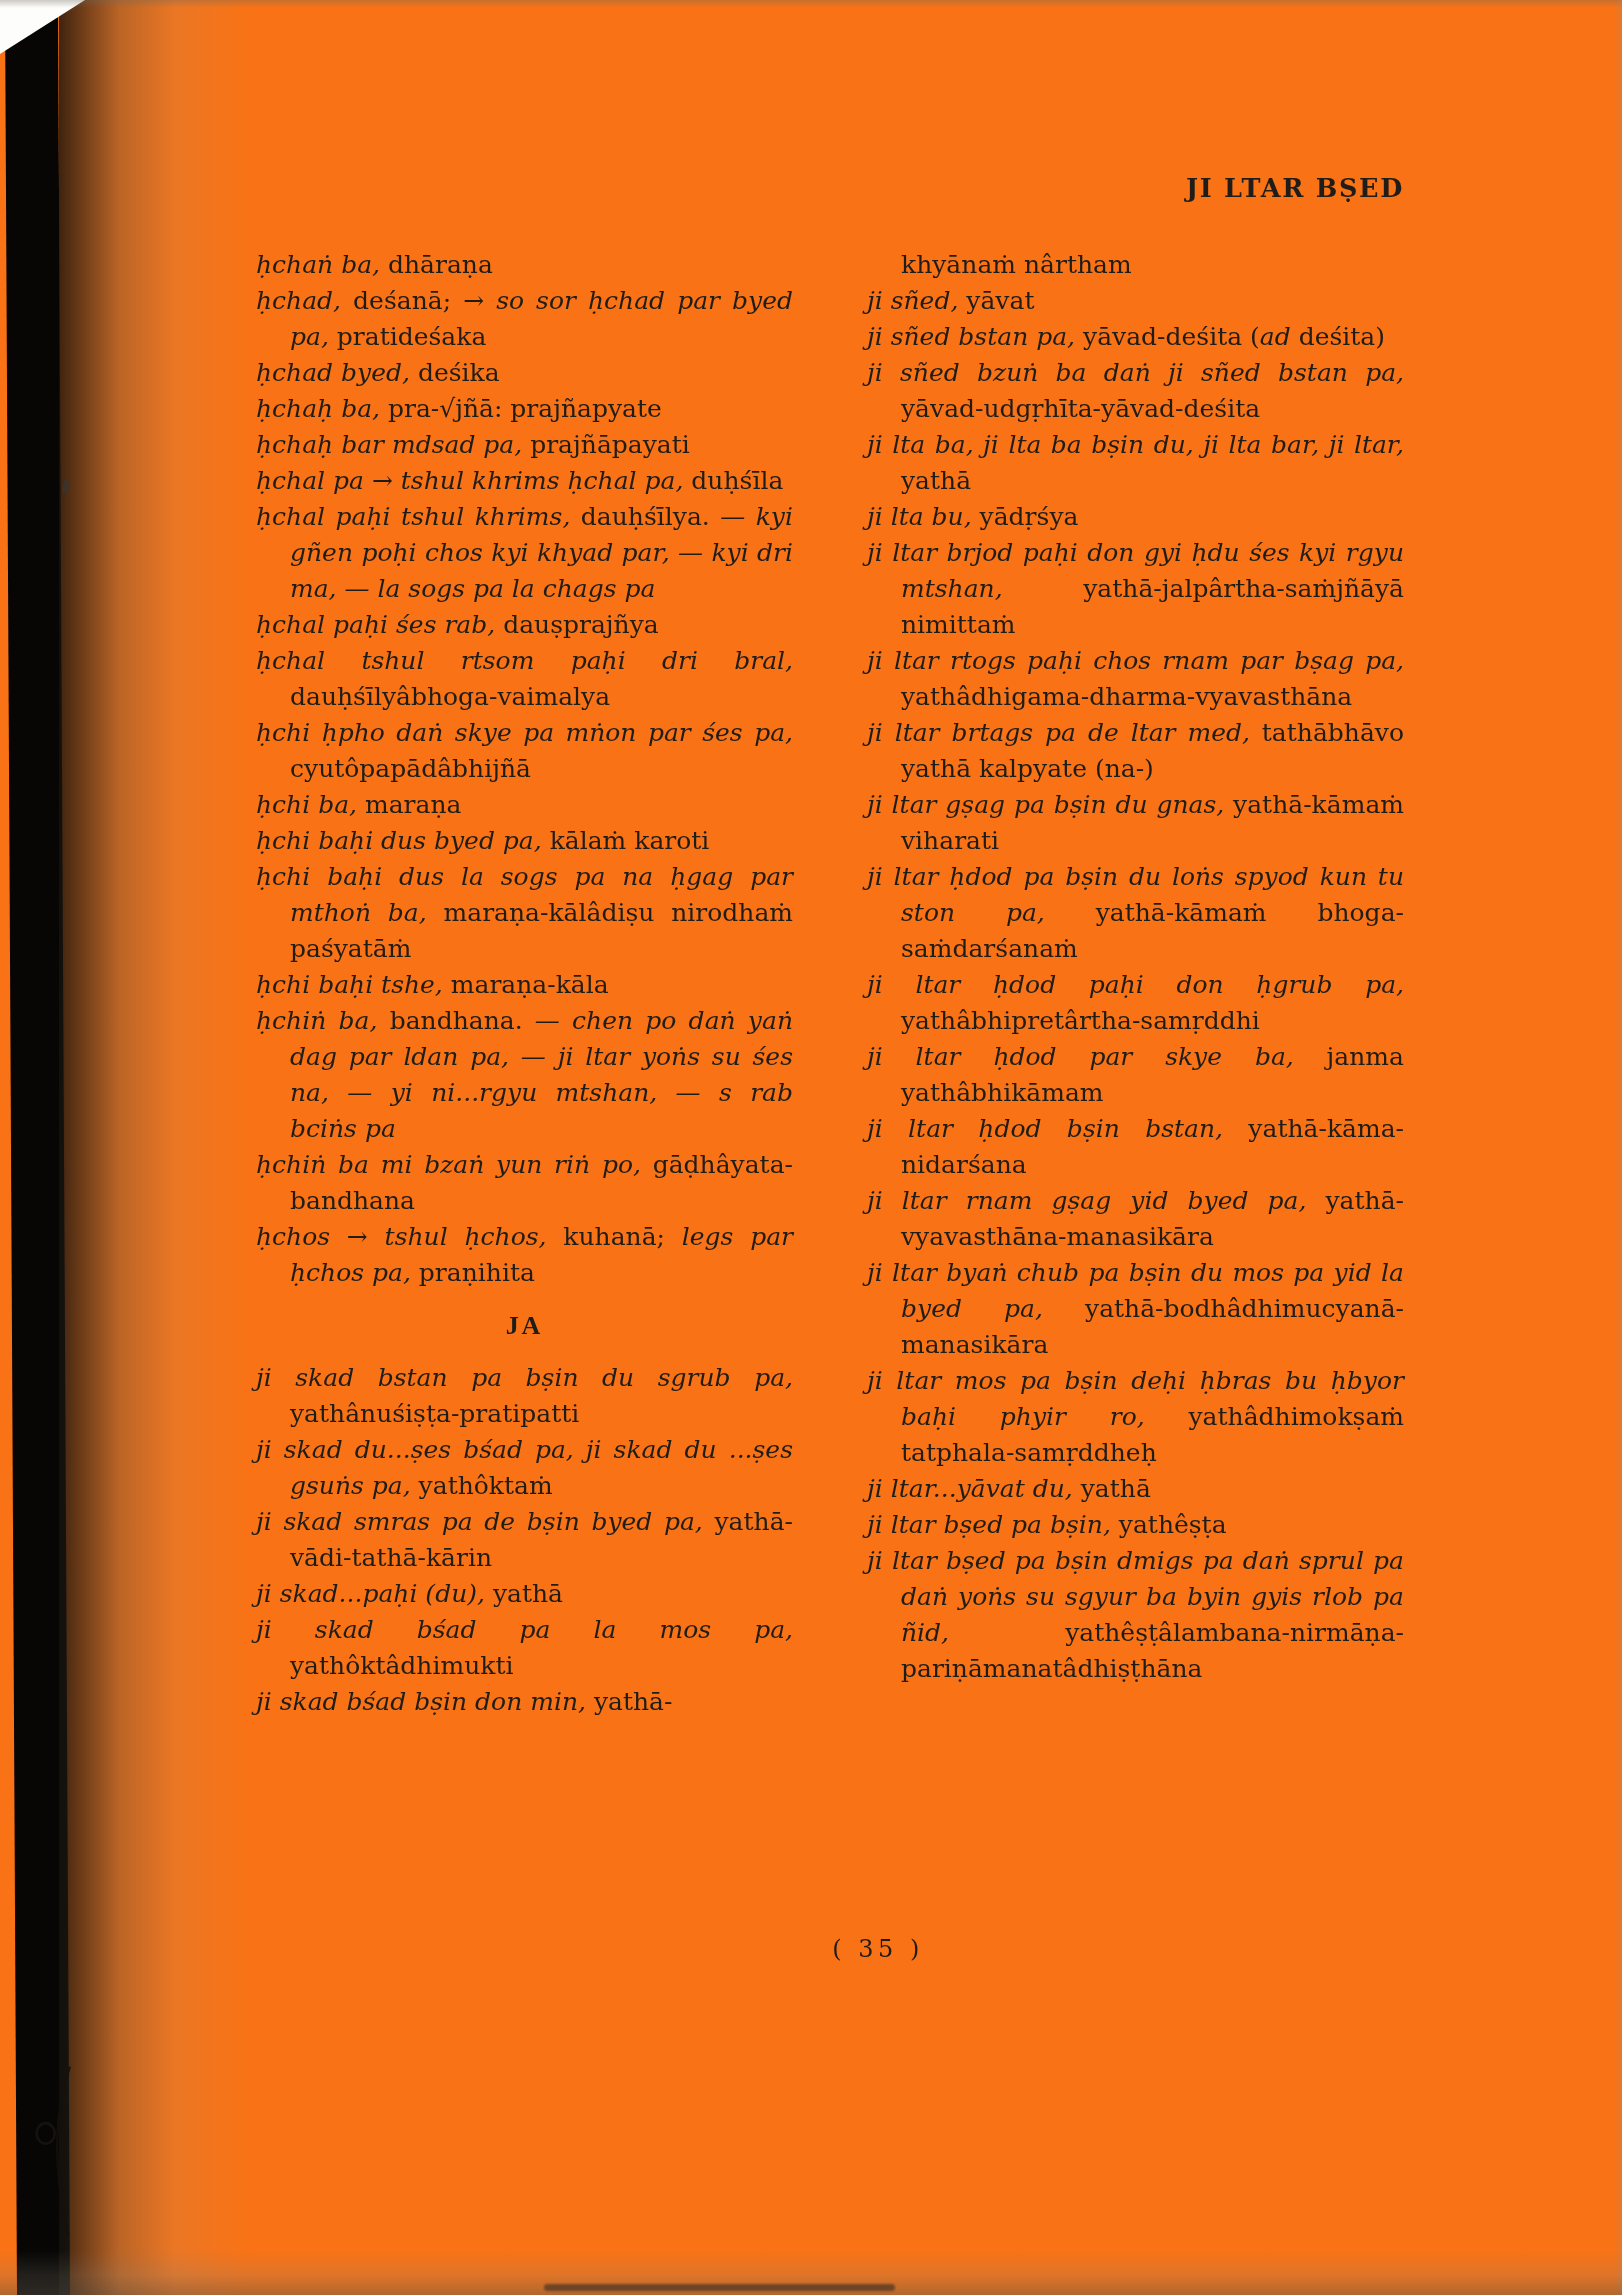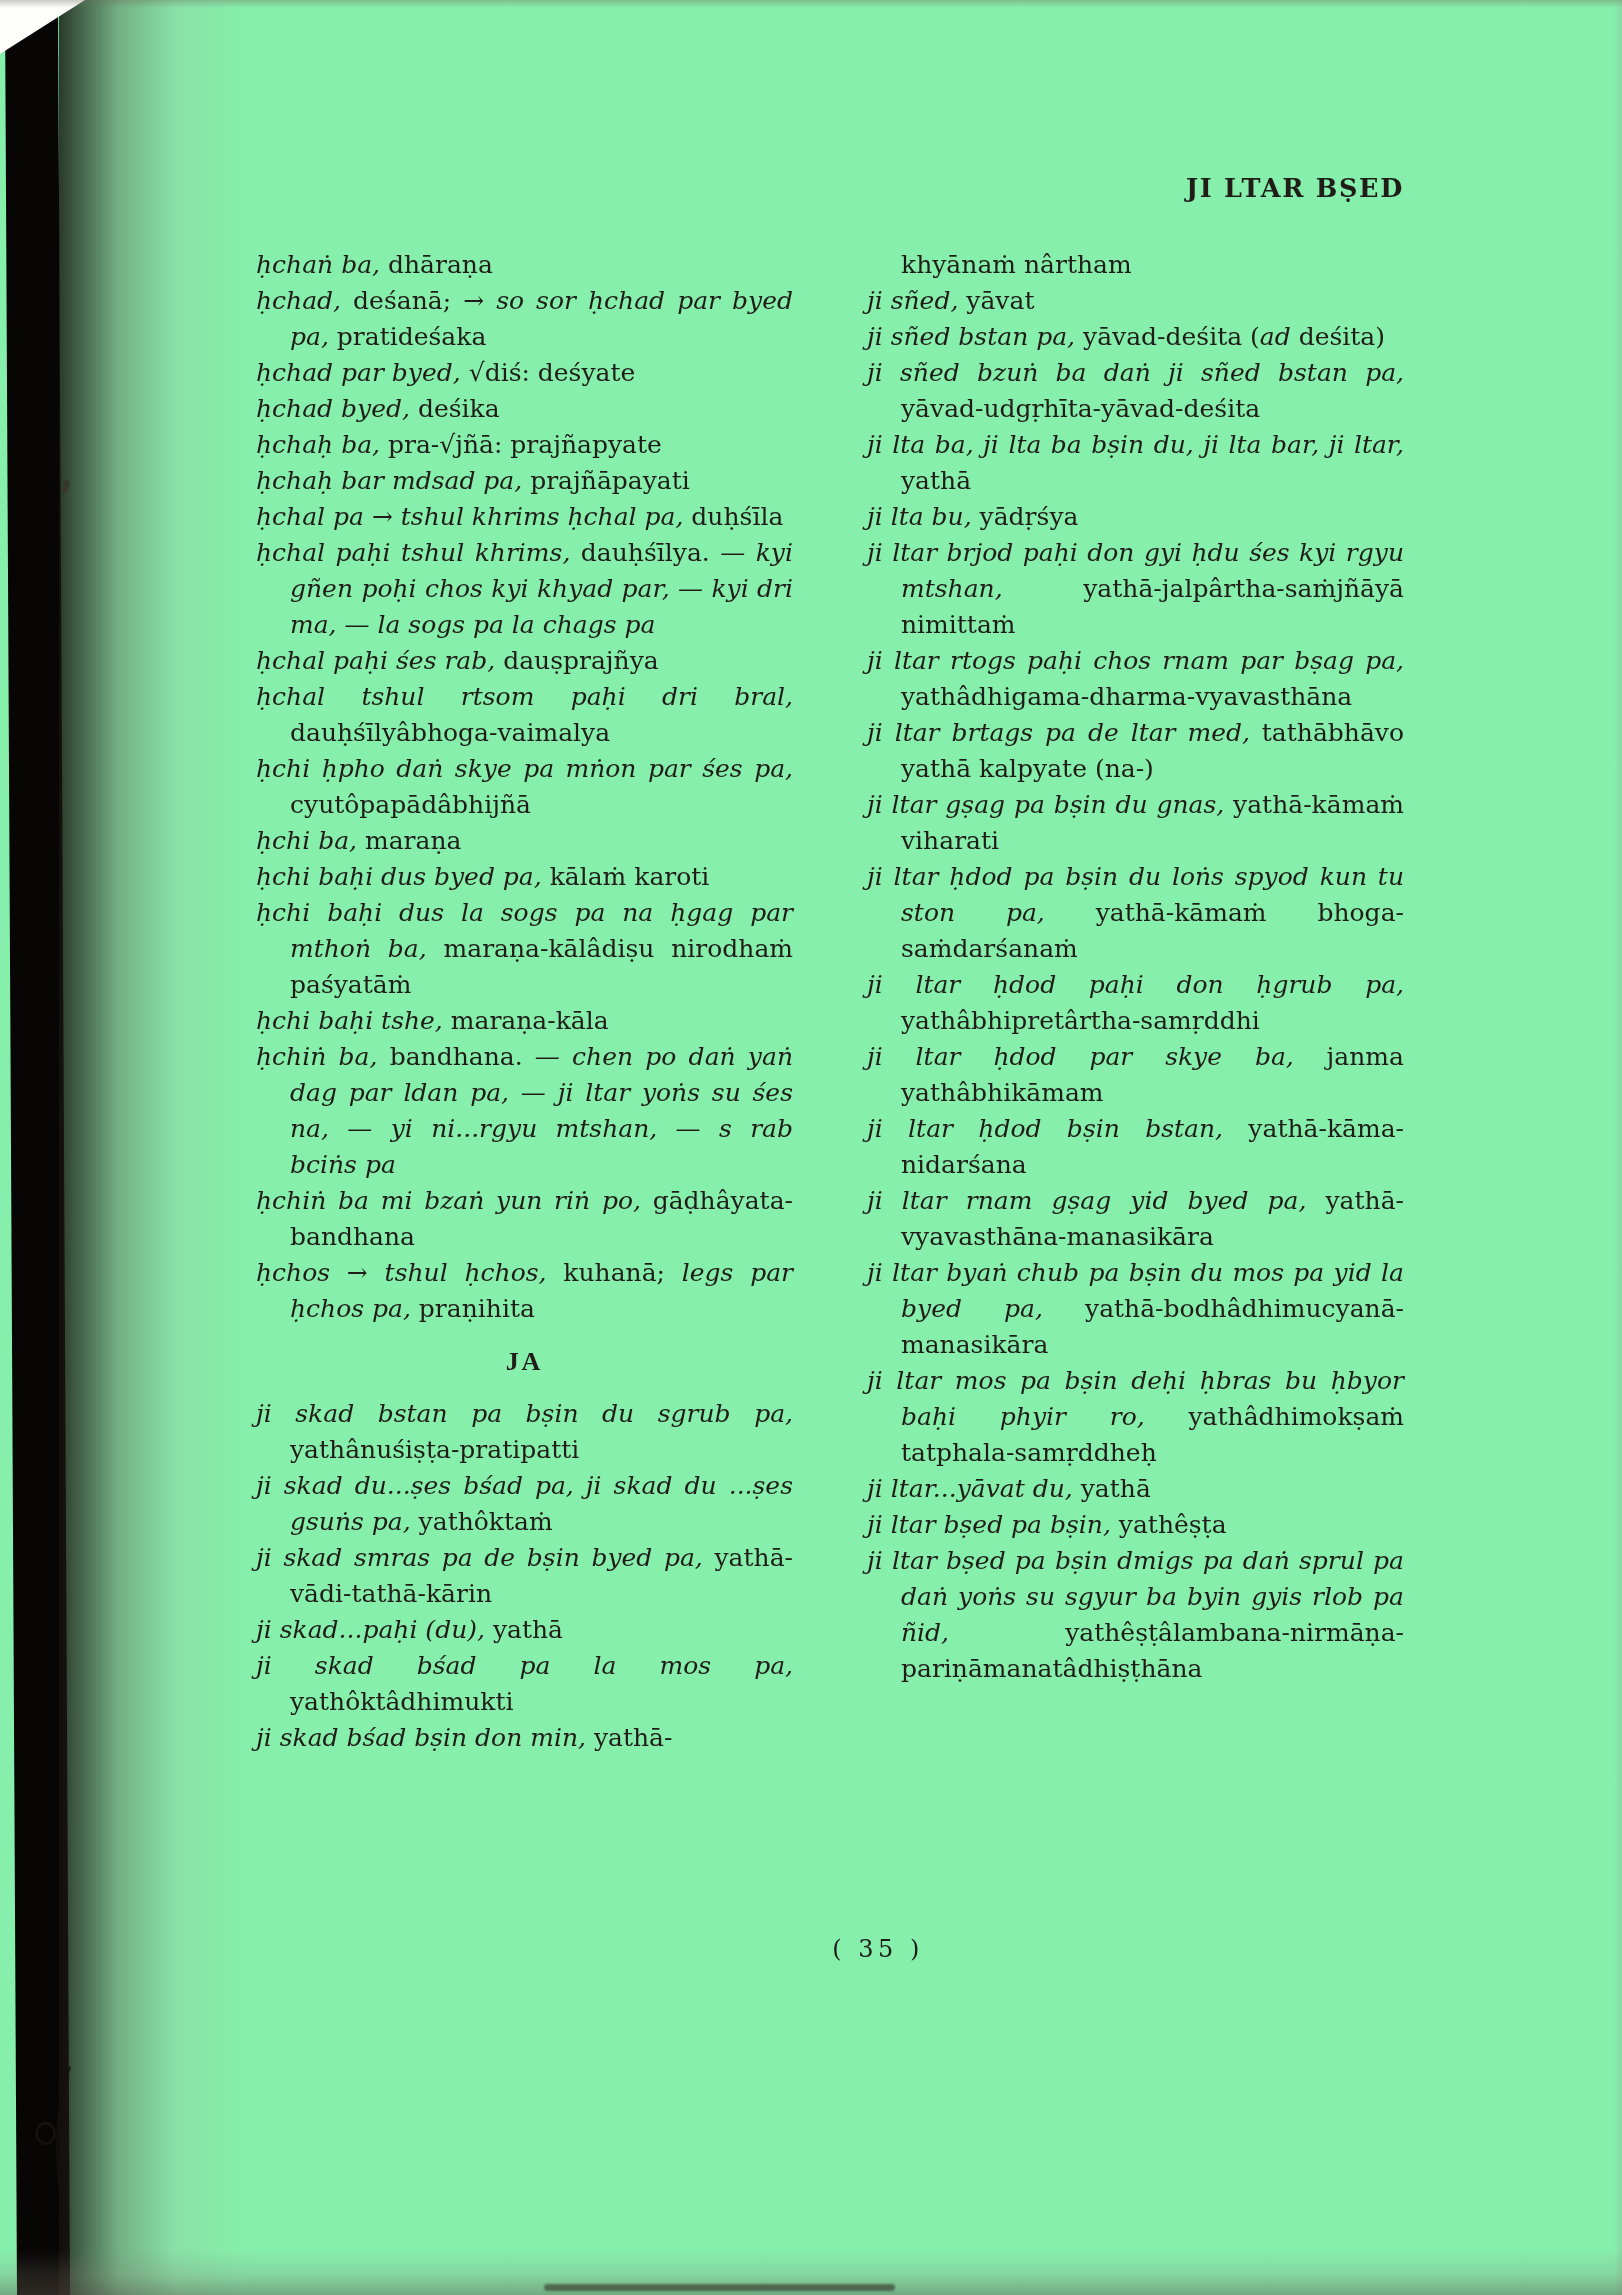--- a/index.html
+++ b/index.html
@@ -105,41 +105,40 @@
     position: absolute; top: 1897px; left: 742px; width: 272px;
     text-align: center;
     font-size: 24px;
     letter-spacing: 4.5px;
     margin-top: 38px;
   }
 </style>
 </head>
 <body>
 
-<div class="scan" style="background: #86efac; color: rgb(32, 29, 24);">
+<div class="scan" style="background: #f97316; color: rgb(32, 29, 24);">
 
   <div class="binding"></div>
   <div class="binding-fade"></div>
   <div class="corner-cut"></div>
   <div class="top-edge"></div>
   <div class="right-edge"></div>
   <div class="bottom-edge"></div>
   <div class="bottom-smudge"></div>
   <div class="speck"></div>
   <svg class="curl-svg" width="91" height="181" viewBox="0 0 160 320">
     <ellipse cx="52" cy="128" rx="16" ry="18" fill="none" stroke="#15110d" stroke-width="5"></ellipse>
     <path d="M95 10 C 70 80, 62 180, 92 310" fill="none" stroke="#15110d" stroke-width="4" opacity="0.85"></path>
   </svg>
 
   <div class="running-head">JI LTAR BṢED</div>
 
   <div class="col col-left">
       <p class="entry"><span class="tib">ḥchaṅ ba,</span><span class="skt"> dhāraṇa</span></p>
       <p class="entry"><span class="tib">ḥchad,</span><span class="skt"> deśanā; → </span><span class="tib">so sor ḥchad par byed pa,</span><span class="skt"> pratideśaka</span></p>
-      <p class="entry"><span class="tib">ḥchad par byed,</span><span class="skt"> √diś: deśyate</span></p>
       <p class="entry"><span class="tib">ḥchad byed,</span><span class="skt"> deśika</span></p>
       <p class="entry"><span class="tib">ḥchaḥ ba,</span><span class="skt"> pra-√jñā: prajñapyate</span></p>
       <p class="entry"><span class="tib">ḥchaḥ bar mdsad pa,</span><span class="skt"> prajñāpayati</span></p>
       <p class="entry"><span class="tib">ḥchal pa</span><span class="skt"> → </span><span class="tib">tshul khrims ḥchal pa,</span><span class="skt"> duḥśīla</span></p>
       <p class="entry"><span class="tib">ḥchal paḥi tshul khrims,</span><span class="skt"> dauḥśīlya. </span><span class="tib">— kyi gñen poḥi chos kyi khyad par, — kyi dri ma, — la sogs pa la chags pa</span></p>
       <p class="entry"><span class="tib">ḥchal paḥi śes rab,</span><span class="skt"> dauṣprajñya</span></p>
       <p class="entry"><span class="tib">ḥchal tshul rtsom paḥi dri bral,</span><span class="skt"> dauḥśīlyâbhoga-vaimalya</span></p>
       <p class="entry"><span class="tib">ḥchi ḥpho daṅ skye pa mṅon par śes pa,</span><span class="skt"> cyutôpapādâbhijñā</span></p>
       <p class="entry"><span class="tib">ḥchi ba,</span><span class="skt"> maraṇa</span></p>
       <p class="entry"><span class="tib">ḥchi baḥi dus byed pa,</span><span class="skt"> kālaṁ karoti</span></p>

